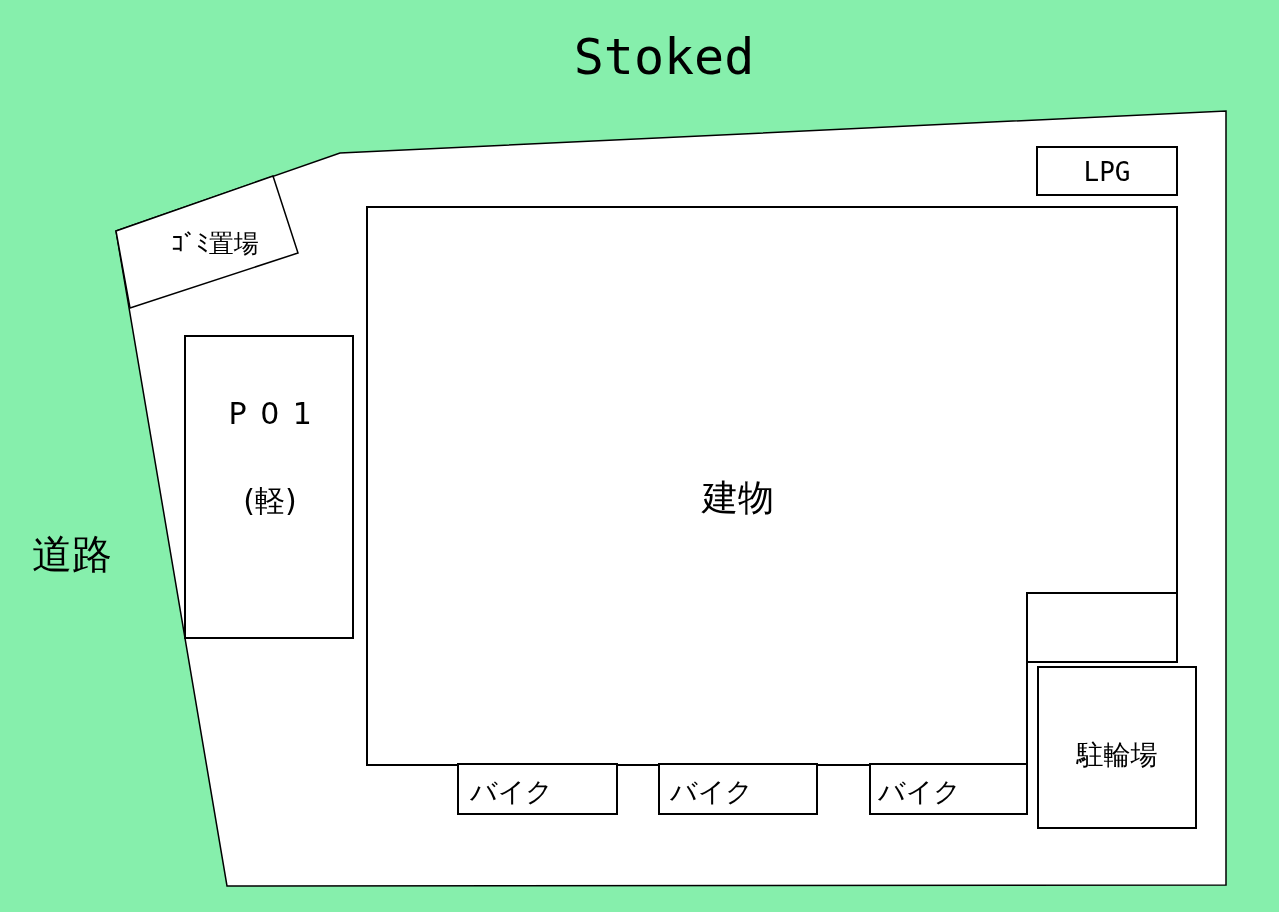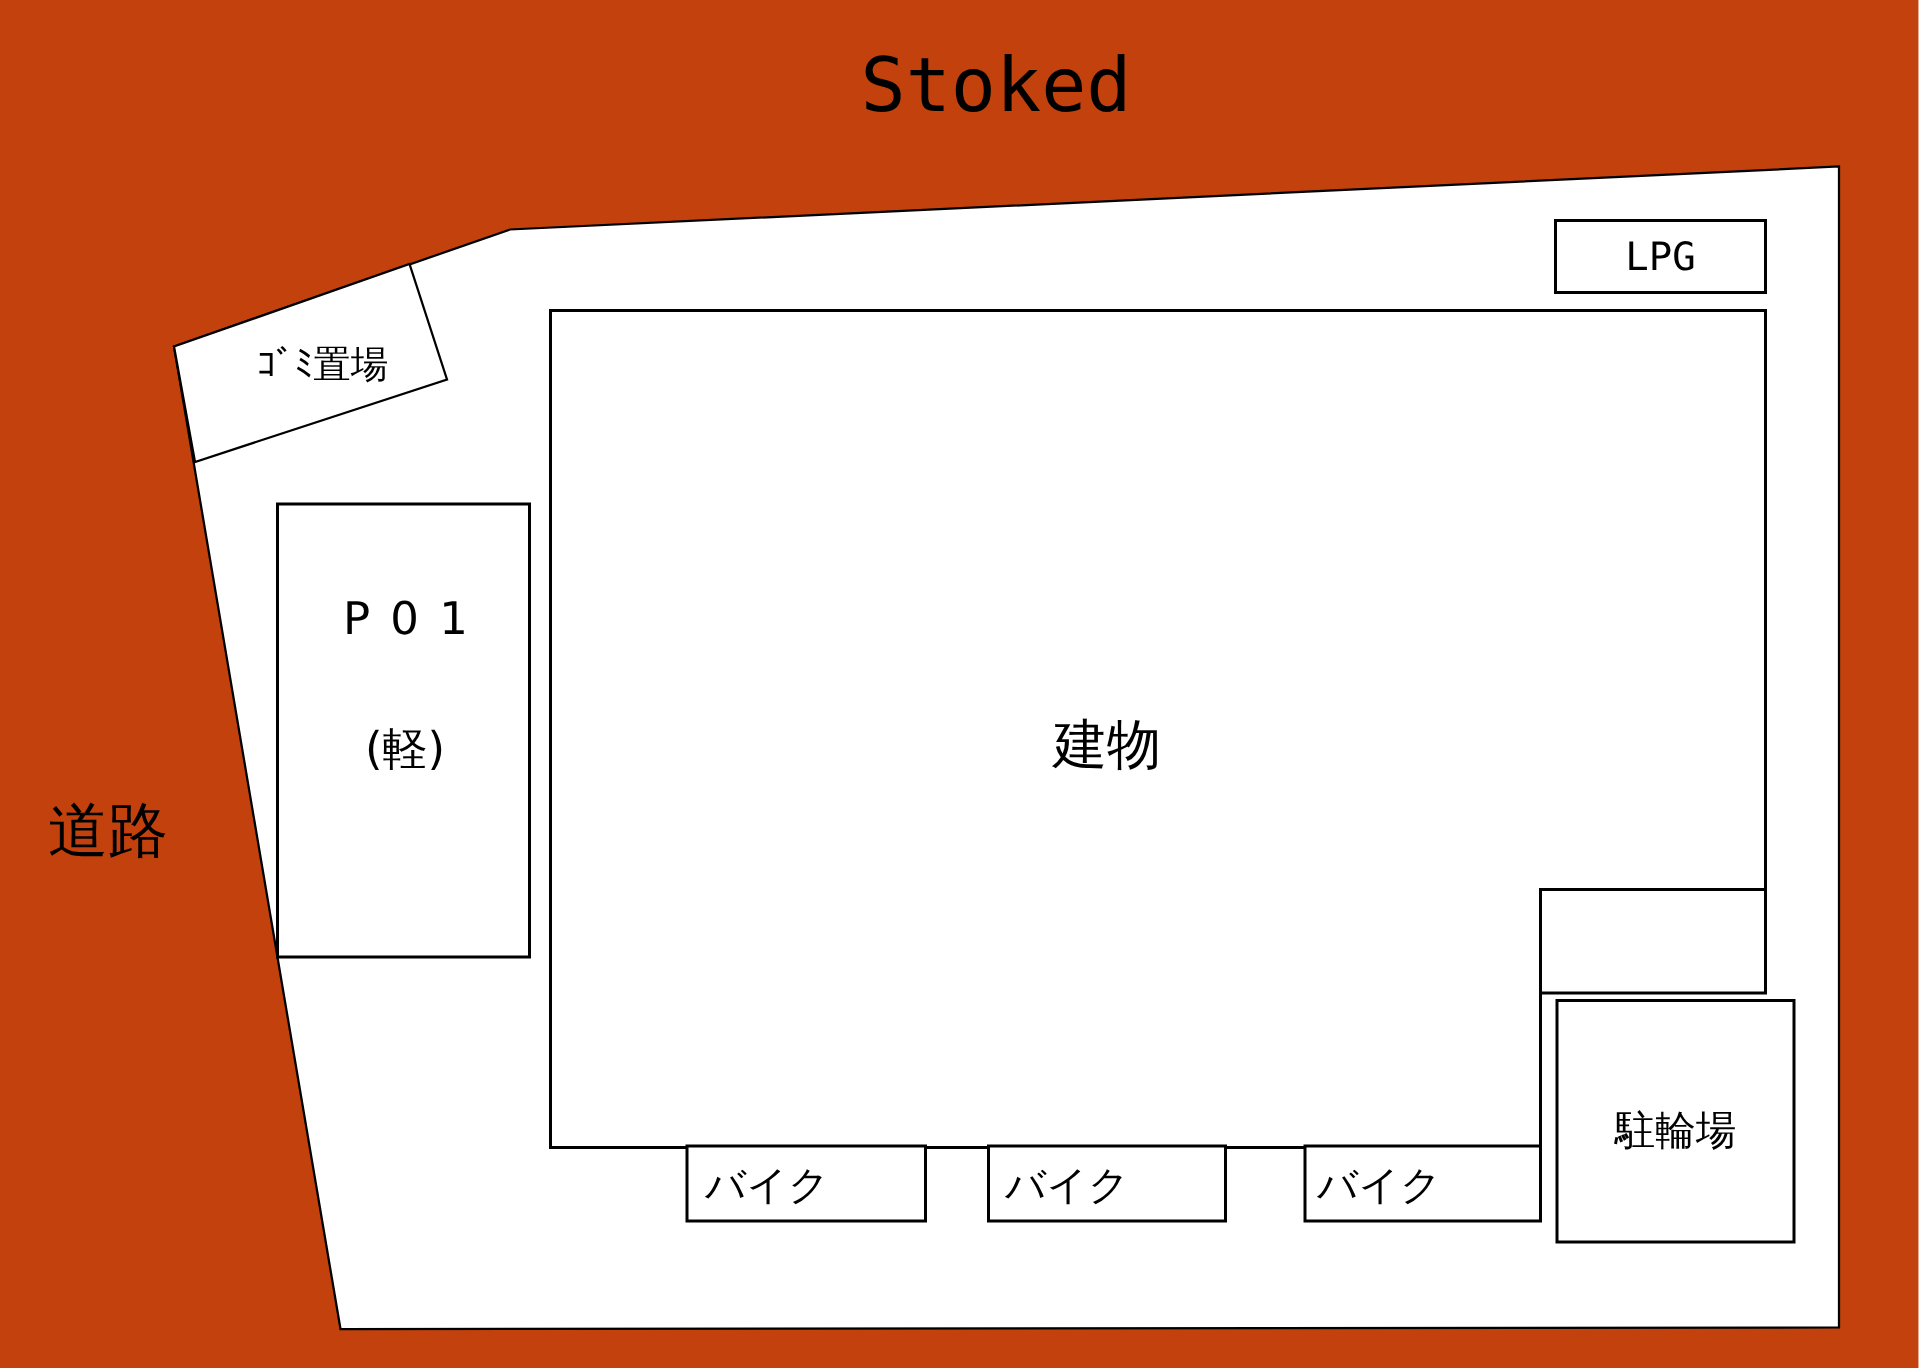--- a/index.html
+++ b/index.html
@@ -4,21 +4,21 @@
 <style>
   html, body {
     margin: 0;
     padding: 0;
     background: #ffffff;
   }
   .page {
     position: relative;
     width: 1279px;
     height: 912px;
-    background: #c2410c;
+    background: #86efac;
     overflow: hidden;
   }
   svg {
     display: block;
   }
   .shape {
     fill: #ffffff;
     stroke: #000000;
   }
   .thin  { stroke-width: 1.5px; }

